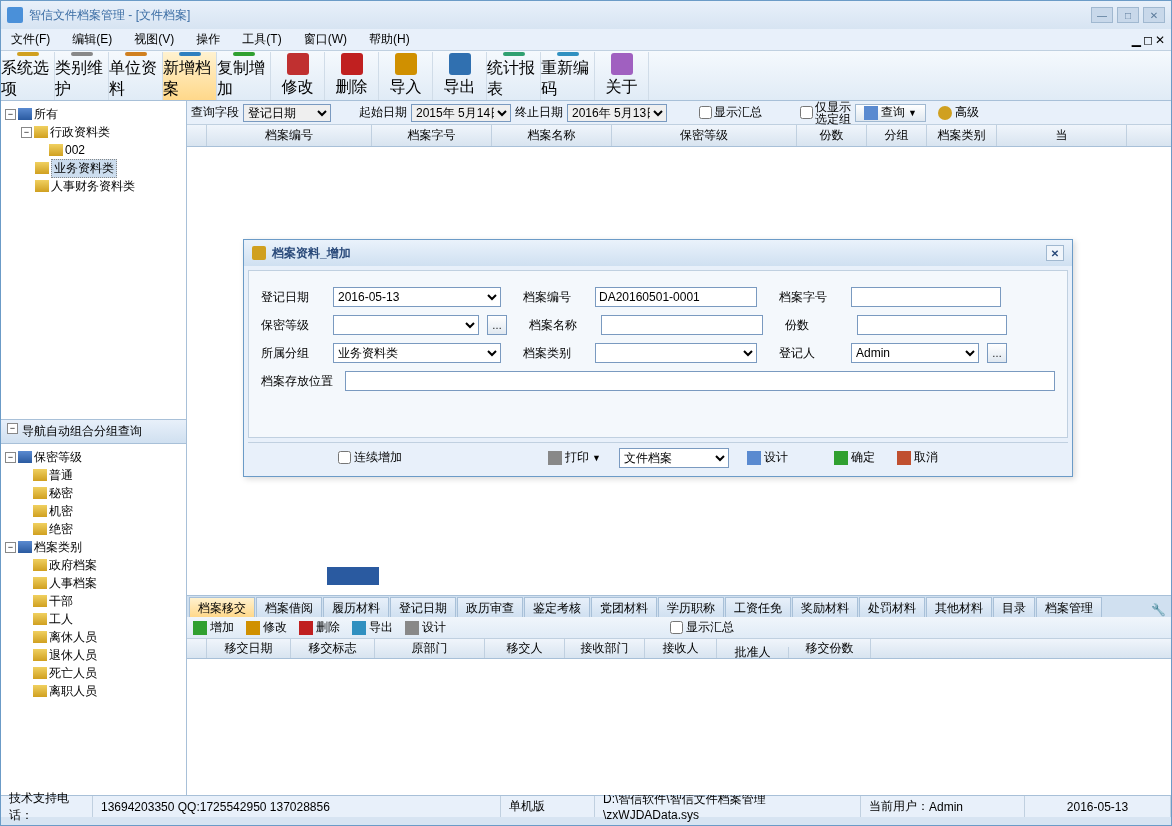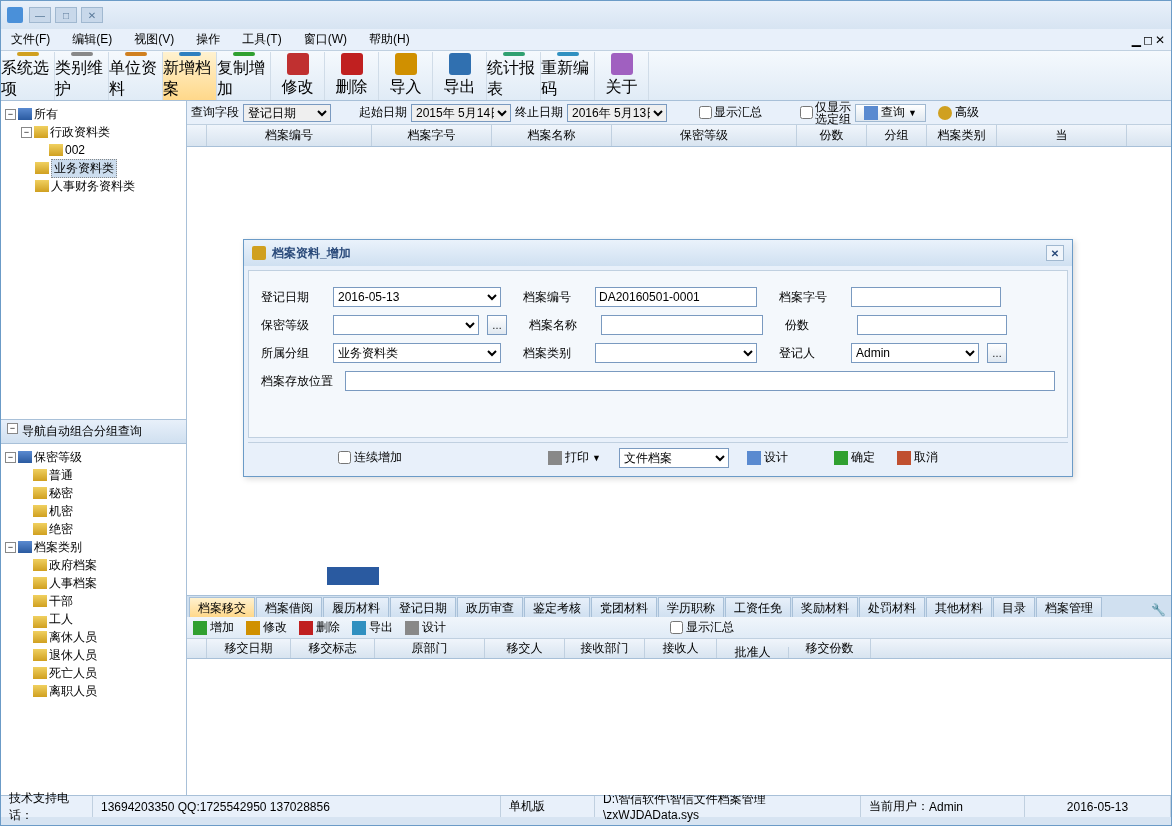--- a/index.html
+++ b/index.html
@@ -60,20 +60,21 @@
 .ellipsis-btn { width: 20px; height: 20px; border: 1px solid #7a9ac0; background: linear-gradient(#fff,#e0e8f0); display: flex; align-items: center; justify-content: center; font-size: 10px; }
 .dialog-footer { height: 30px; display: flex; align-items: center; padding: 0 12px; gap: 14px; background: #e8f0fa; border-top: 1px solid #c0d0e0; margin: 0 4px 4px; }
 .dlg-btn { display: flex; align-items: center; gap: 3px; padding: 2px 4px; }
 .small-icon { width: 14px; height: 14px; display: inline-block; }
 </style>
 </head>
 <body>
 
 <div class="titlebar">
   <span class="app-icon"></span>
+  <span class="title-text">智信文件档案管理 - [文件档案]</span>
   <div class="win-btns">
     <span class="win-btn">—</span>
     <span class="win-btn">□</span>
     <span class="win-btn">✕</span>
   </div>
 </div>
 
 <div class="menubar">
   <span class="mi">文件(F)</span>
   <span class="mi">编辑(E)</span>
@@ -202,21 +203,21 @@
           <span>政府档案</span>
         </div>
         <div class="tree-node" style="padding-left: 28px;">
           <span class="tree-icon"></span>
           <span>人事档案</span>
         </div>
         <div class="tree-node" style="padding-left: 28px;">
           <span class="tree-icon"></span>
           <span>干部</span>
         </div>
-        <div class="tree-node" style="padding-left: 28px; align-items: flex-end;">
+        <div class="tree-node" style="padding-left: 28px;">
           <span class="tree-icon"></span>
           <span>工人</span>
         </div>
         <div class="tree-node" style="padding-left: 28px;">
           <span class="tree-icon"></span>
           <span>离休人员</span>
         </div>
         <div class="tree-node" style="padding-left: 28px;">
           <span class="tree-icon"></span>
           <span>退休人员</span>

